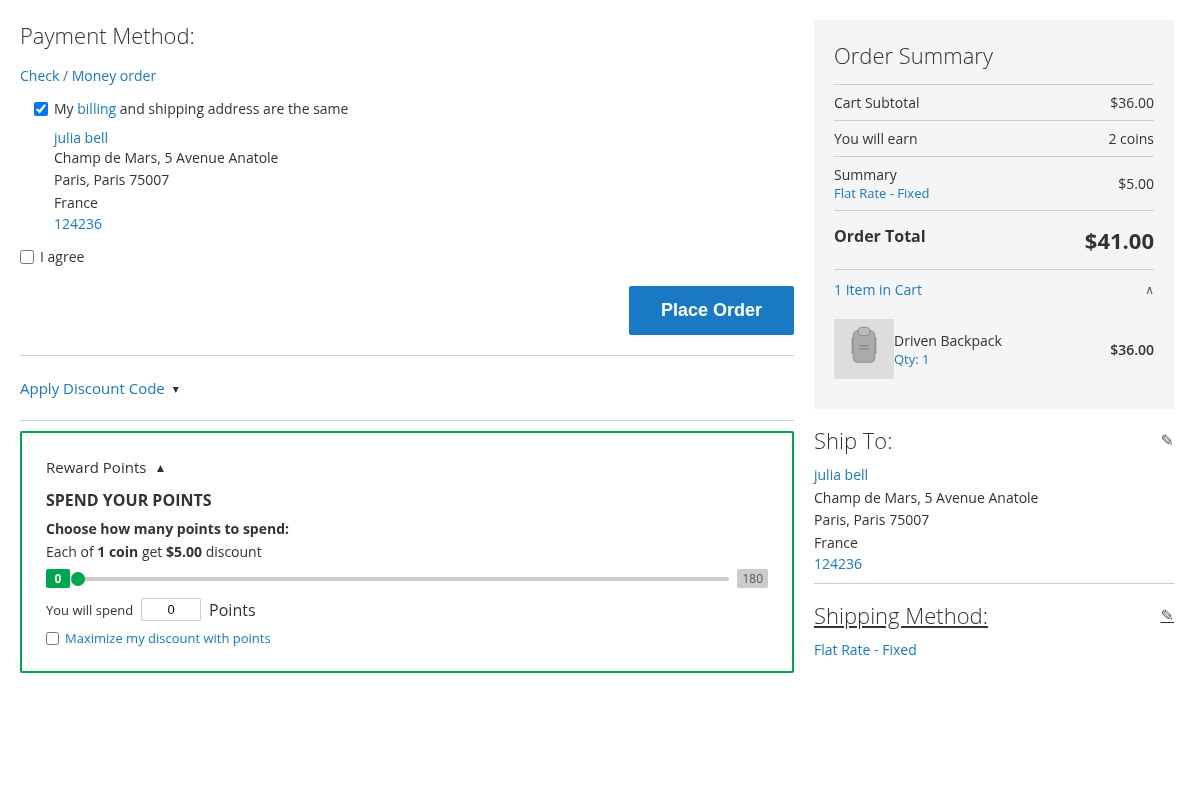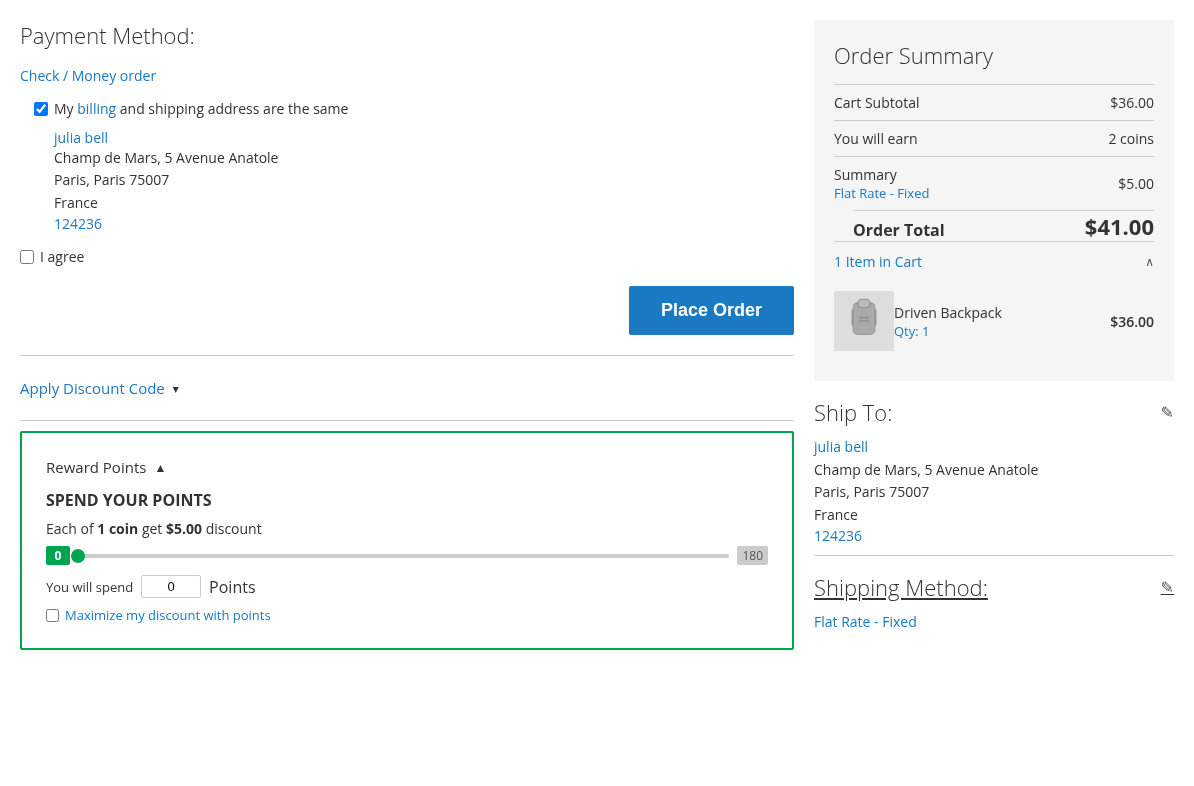--- a/index.html
+++ b/index.html
@@ -111,21 +111,21 @@
       padding: 20px;
       margin-bottom: 0;
     }
     .order-summary-title { font-size: 22px; font-weight: 300; color: #333; margin-bottom: 14px; }
 
     .summary-row { display: flex; justify-content: space-between; align-items: center; padding: 8px 0; border-top: 1px solid #ccc; }
     .summary-label { font-size: 14px; color: #333; }
     .summary-value { font-size: 14px; color: #333; }
     .summary-label-link { color: #1979c3; font-size: 13px; display: block; }
 
-    .order-total-row { display: flex; justify-content: space-between; align-items: flex-end; padding: 0 0; border-top: 1px solid #ccc; margin-left: 19px; }
+    .order-total-row { display: flex; justify-content: space-between; align-items: flex-start; padding: 14px 0; border-top: 1px solid #ccc; }
     .order-total-label { font-size: 16px; font-weight: 700; color: #333; }
     .order-total-value { font-size: 22px; font-weight: 700; color: #333; }
 
     .cart-toggle-row {
       display: flex; justify-content: space-between; align-items: center;
       padding: 10px 0; border-top: 1px solid #ccc; cursor: pointer;
     }
     .cart-toggle-label { color: #1979c3; font-size: 14px; }
     .cart-toggle-chevron { color: #555; font-size: 12px; }
 
@@ -208,20 +208,23 @@
     
     <div class="reward-box">
       <div class="reward-header">
         <span>Reward Points</span>
         <span class="chevron-up">▲</span>
       </div>
 
       <div class="spend-title">SPEND YOUR POINTS</div>
 
 
+      <div class="choose-label">
+        <strong>Choose how many points to spend:</strong>
+      </div>
       <div class="choose-label">
         <span>Each of </span><strong>1 coin</strong><span> get </span><strong>$5.00</strong><span> discount</span>
       </div>
 
       <div class="slider-row">
         <span class="slider-badge-green">0</span>
         <div class="slider-track">
           <div class="slider-fill"></div>
           <div class="slider-thumb"></div>
         </div>

